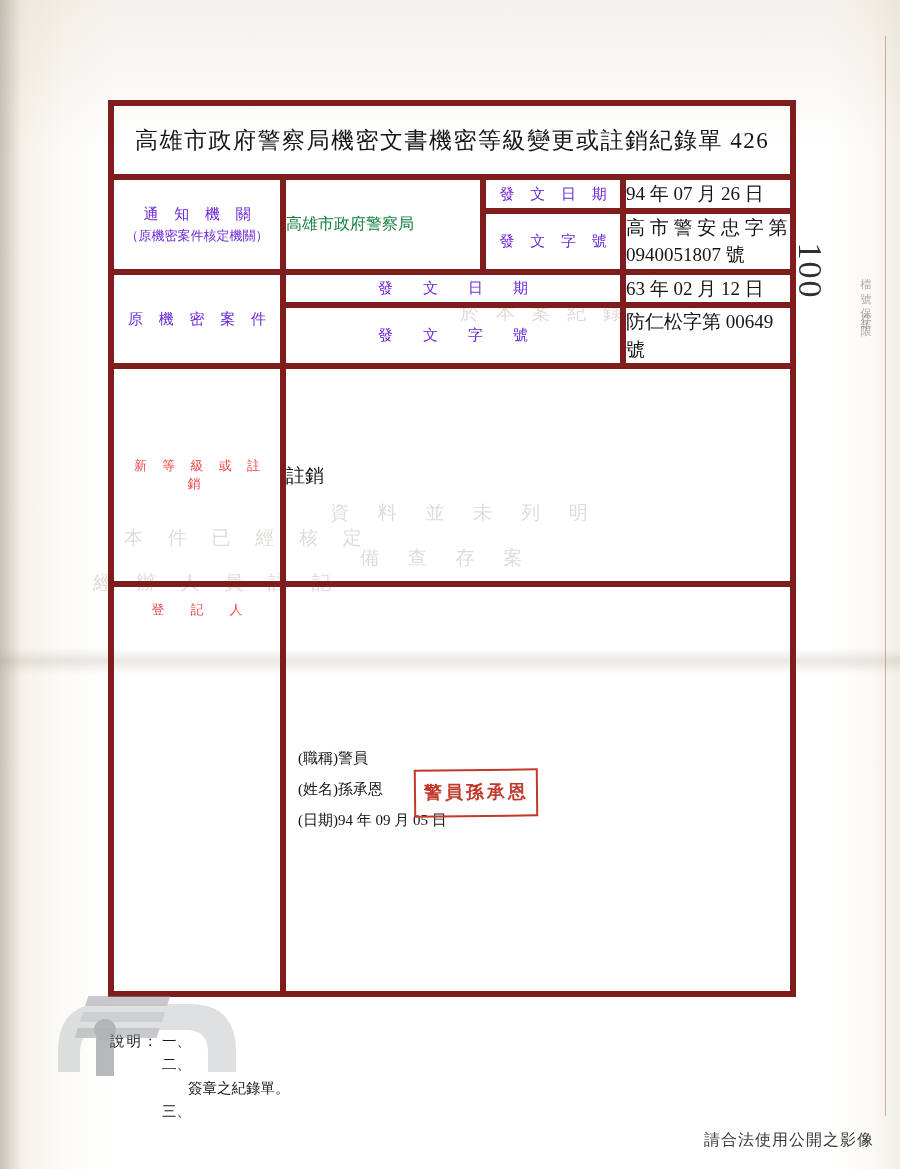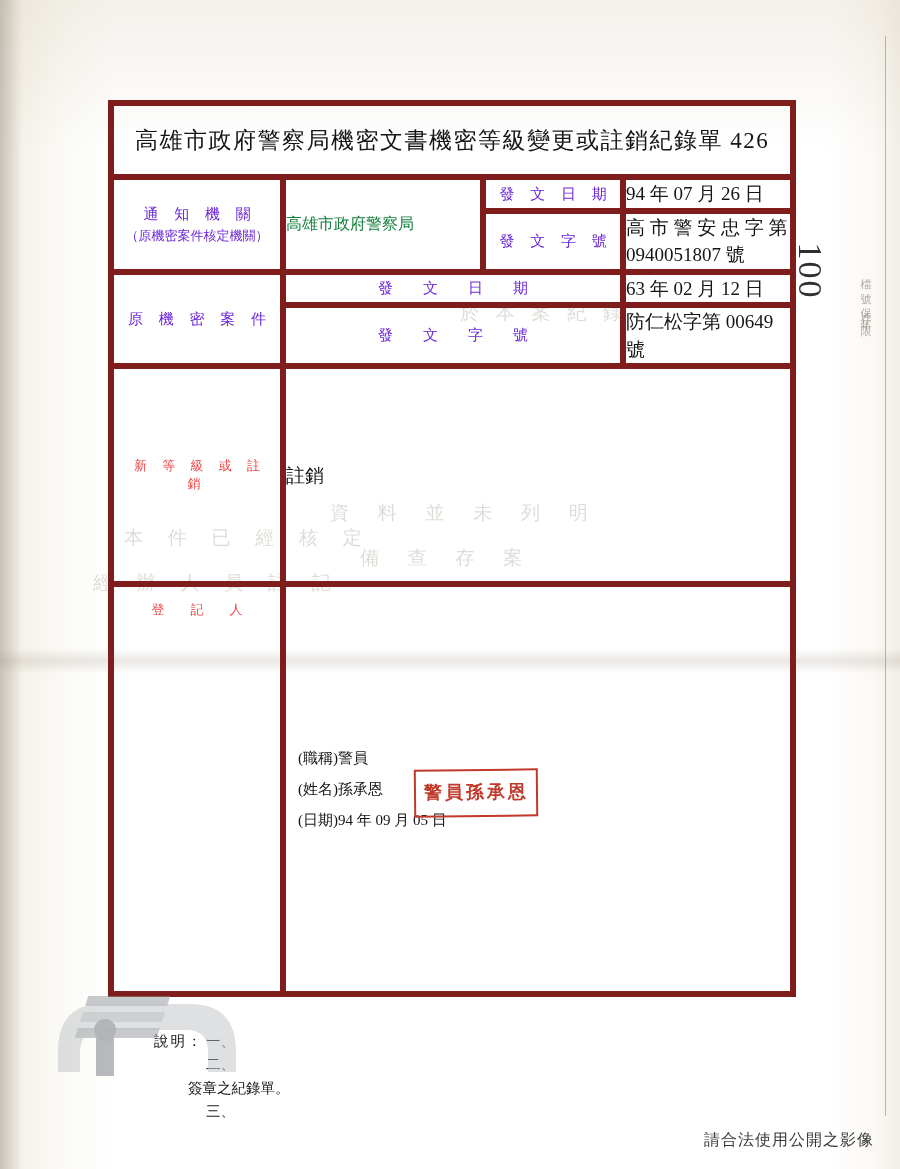--- a/index.html
+++ b/index.html
@@ -192,21 +192,20 @@
     top: 1030px;
     width: 700px;
     font-size: 14.5px;
     line-height: 1.62;
     color: #171717;
     z-index: 4;
   }
   .notes-row {
     display: flex;
     align-items: center;
-    margin-left: 44px;
   }
   .notes-head {
     width: 52px;
     flex: 0 0 52px;
     letter-spacing: 2px;
   }
   .notes-num {
     width: 26px;
     flex: 0 0 26px;
   }

